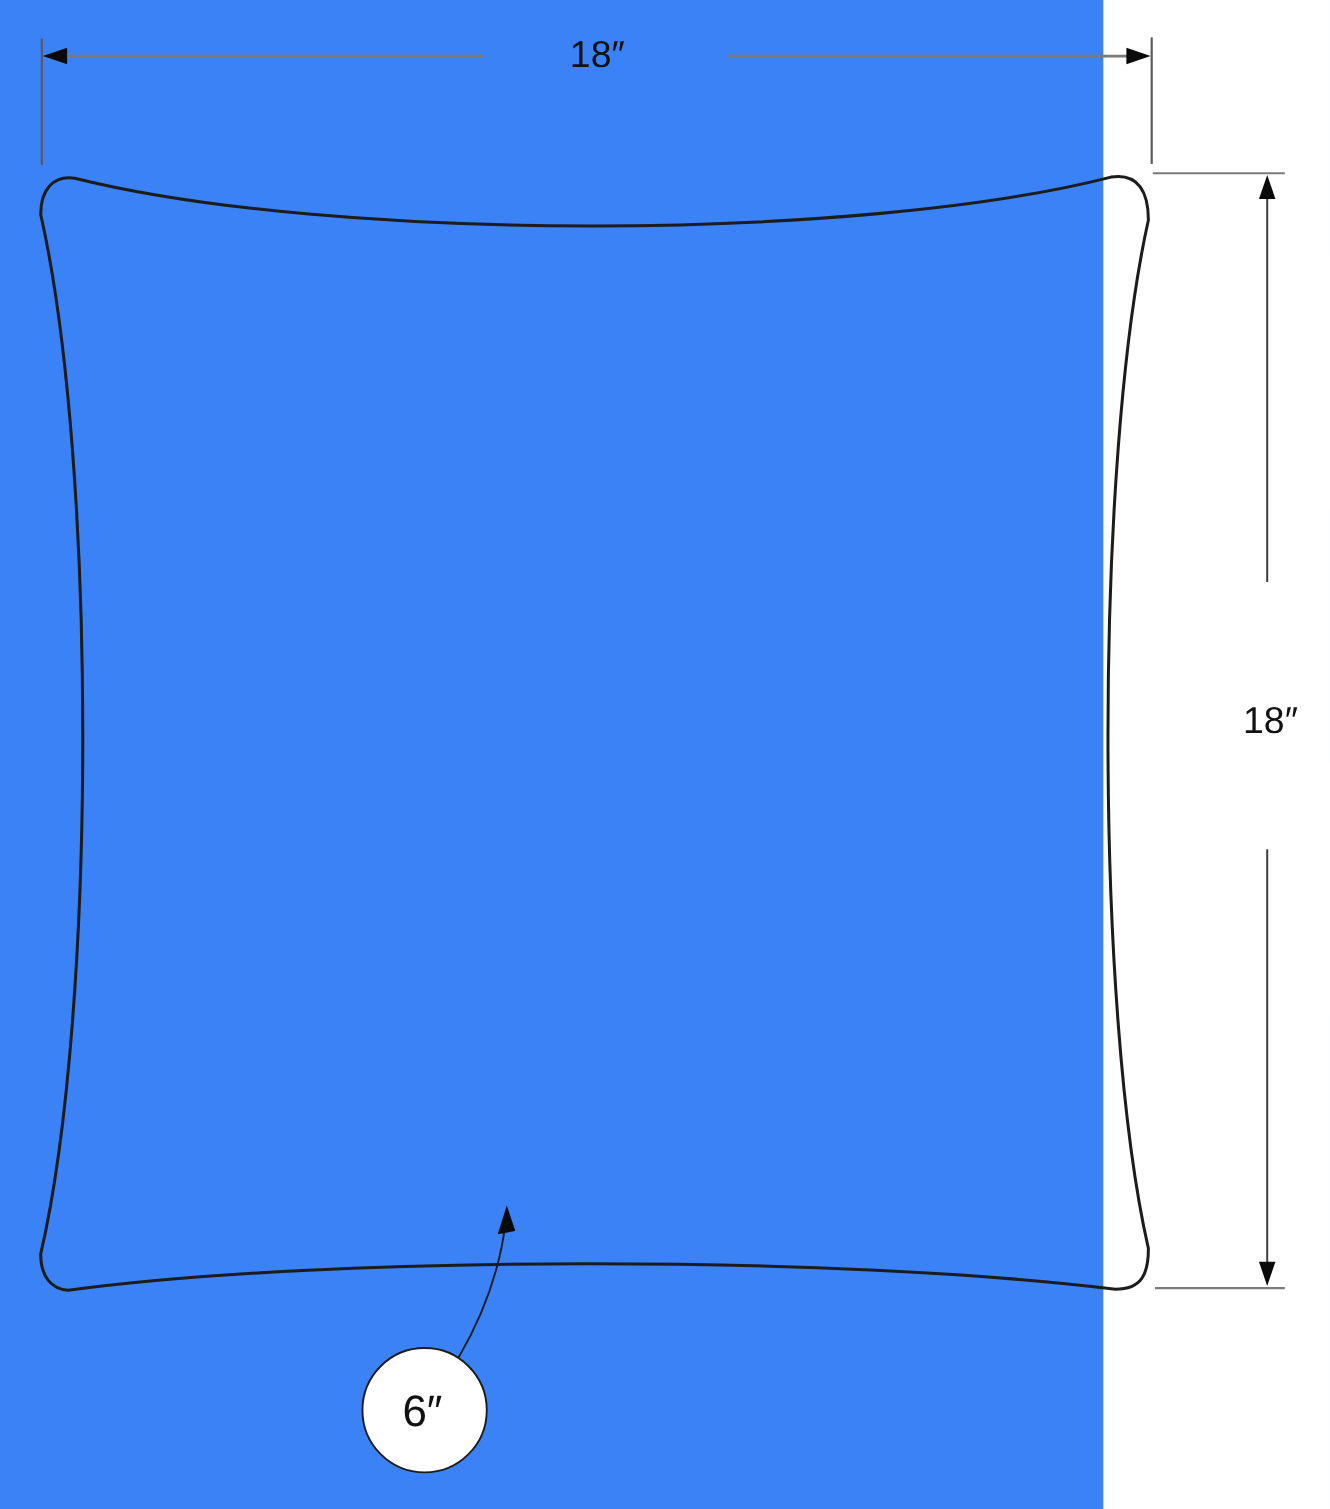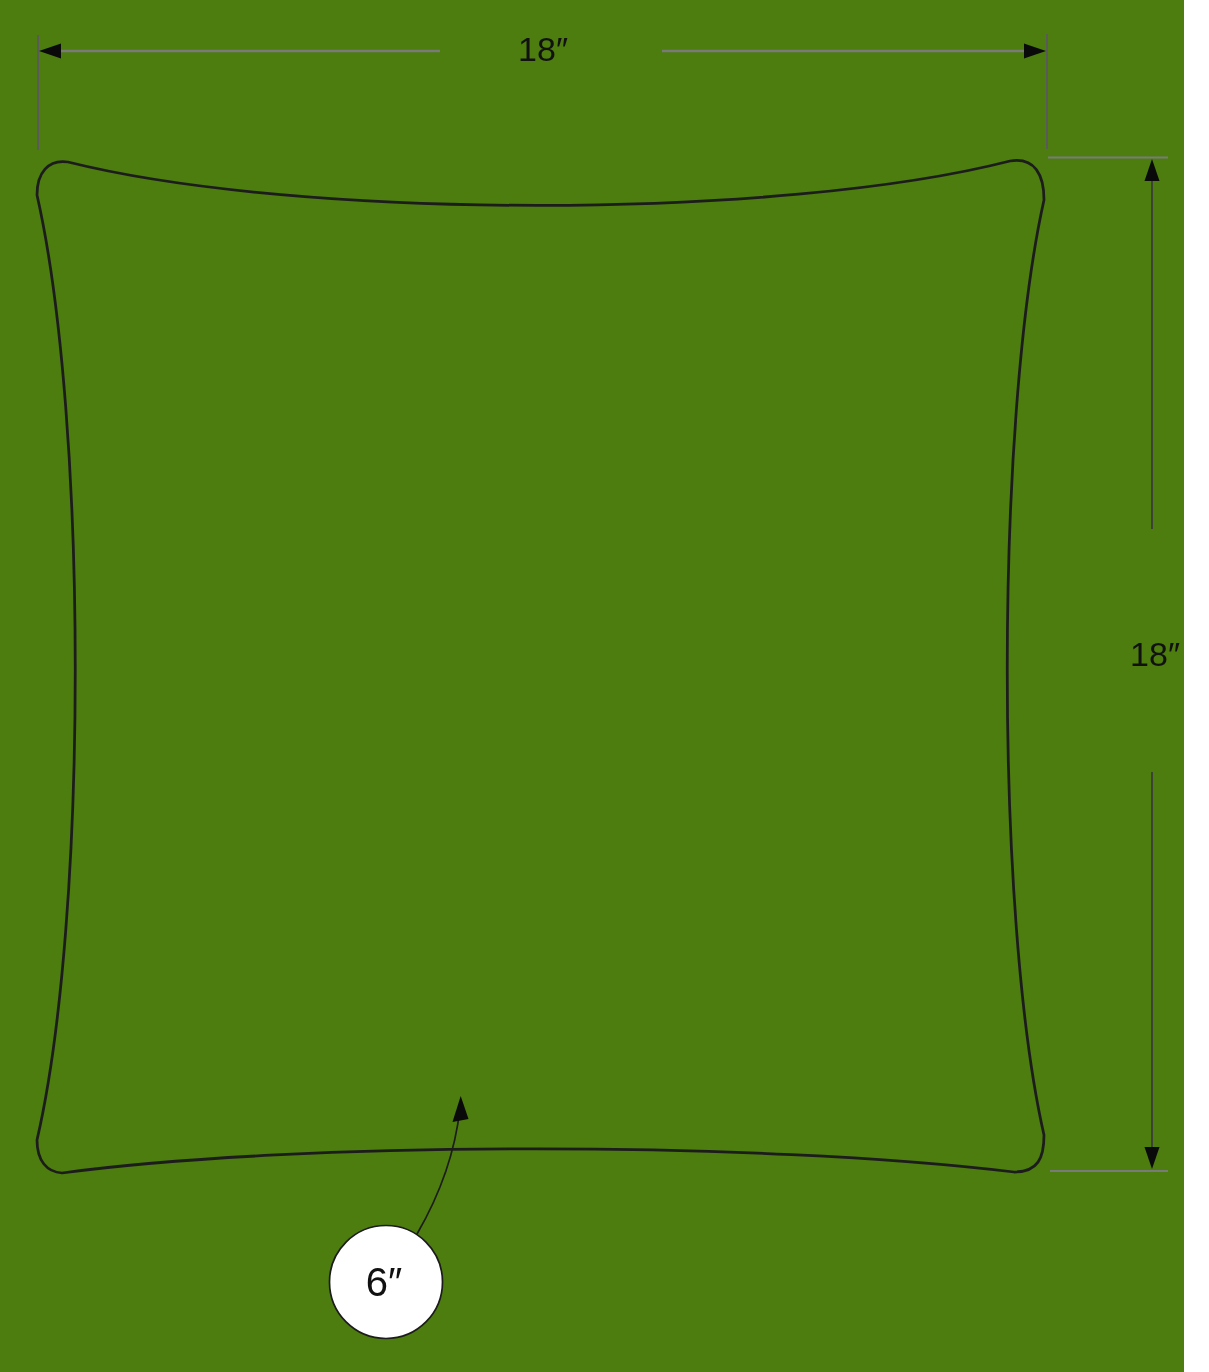--- a/index.html
+++ b/index.html
@@ -6,23 +6,23 @@
     margin: 0;
     padding: 0;
     background: #ffffff;
     width: 1209px;
     height: 1372px;
     overflow: hidden;
     font-family: "Liberation Sans", "DejaVu Sans", sans-serif;
   }
   .canvas {
     position: relative;
-    width: 1184px;
+    width: 1003px;
     height: 1372px;
-    background: #4d7c0f;
+    background: #3b82f6;
   }
   svg { display: block; }
   .dim-label {
     font-family: "Liberation Sans", "DejaVu Sans", sans-serif;
     fill: #111111;
   }
 </style>
 </head>
 <body>
 

